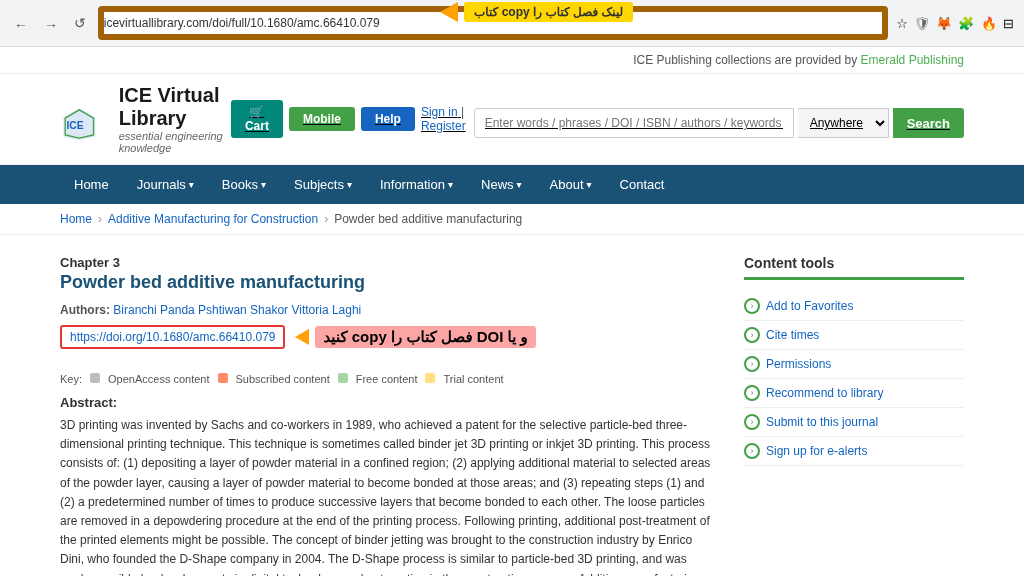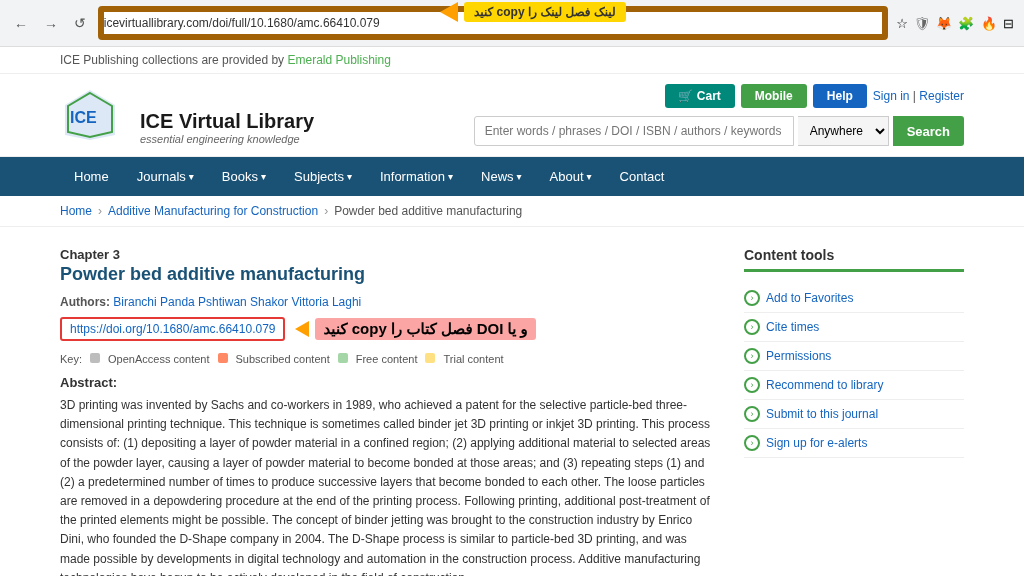--- a/index.html
+++ b/index.html
@@ -64,20 +64,21 @@
       border-right: 18px solid #ffa000;
     }
 
     
     .top-notice {
       background: #fff;
       padding: 6px 60px;
       font-size: 12px;
       color: #555;
       border-bottom: 1px solid #eee;
+      text-align: right;
     }
     .top-notice a { color: #4caf50; text-decoration: none; }
 
     
     .header {
       background: #fff;
       padding: 10px 60px;
       display: flex;
       align-items: center;
       justify-content: space-between;
@@ -96,23 +97,23 @@
       display: flex;
       flex-direction: column;
     }
     .logo-subtitle {
       font-size: 11px;
       color: #666;
       font-style: italic;
     }
     .header-right {
       display: flex;
-      flex-direction: column;
       gap: 8px;
       align-items: flex-end;
+      text-decoration: underline;
     }
     .header-top-links {
       display: flex;
       align-items: center;
       gap: 6px;
       font-size: 12px;
     }
     .header-btn {
       padding: 5px 14px;
       border: none;
@@ -217,21 +218,21 @@
       color: #555;
       margin-bottom: 8px;
     }
     .authors-line a { color: #1565c0; text-decoration: none; }
 
     
     .doi-area {
       display: flex;
       align-items: center;
       gap: 10px;
-      margin-bottom: 12px;
+      margin-bottom: 24px;
       position: relative;
     }
     .doi-link-box {
       border: 2px solid #e53935;
       border-radius: 3px;
       padding: 3px 8px;
       font-size: 12px;
       color: #1565c0;
       background: #fff;
       display: inline-block;
@@ -322,21 +323,21 @@
 </head>
 <body>
 
 <div class="browser-bar">
   <button class="browser-nav-btn">←</button>
   <button class="browser-nav-btn">→</button>
   <button class="browser-nav-btn">↺</button>
   <input class="browser-url-bar" type="text" value="icevirtuallibrary.com/doi/full/10.1680/amc.66410.079" style="">
   <div class="arrow-annotation">
     <div class="arrow-shape"></div>
-    <div class="arrow-yellow">لینک فصل لینک را copy کنید</div>
+    <div class="arrow-yellow">لینک فصل کتاب را copy کتاب</div>
   </div>
   <div class="browser-icons">
     <span>☆</span>
     <span style="color:#666;">🛡</span>
     <span style="color:#e65;">🦊</span>
     <span style="color:#44f;">🧩</span>
     <span style="color:#f84;">🔥</span>
     <span>⊟</span>
   </div>
 </div>

